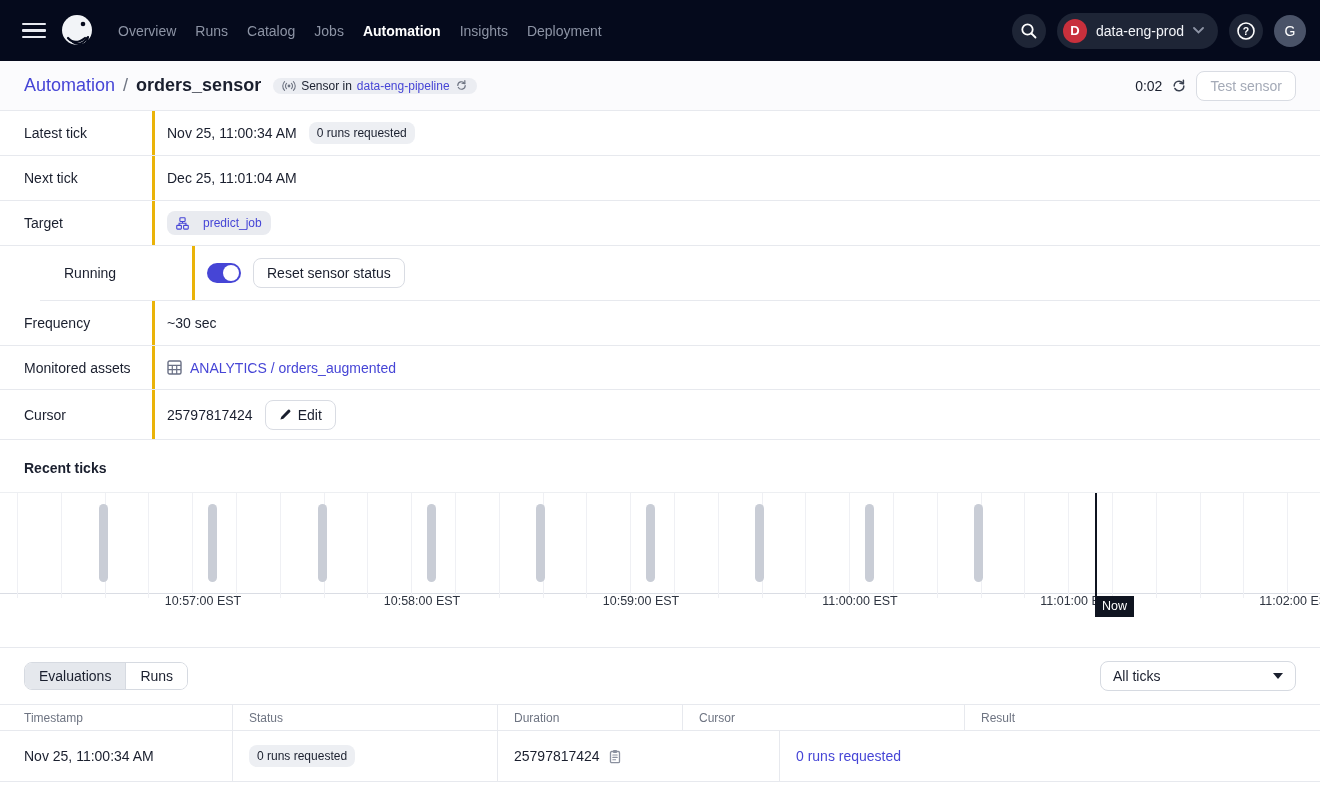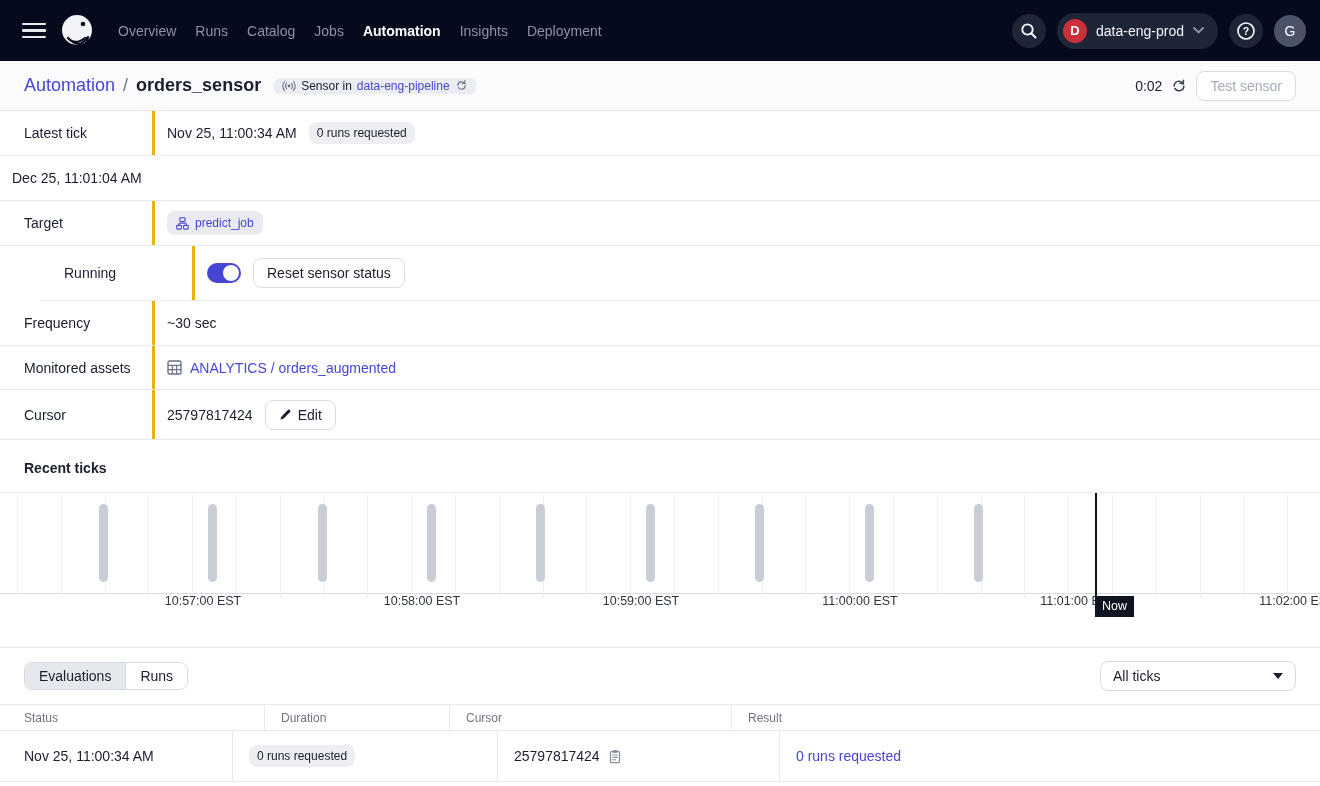--- a/index.html
+++ b/index.html
@@ -32,21 +32,21 @@
   .timer { font-size:14px; color:#1a1f2e; }
   .btn { background:#fff; border:1px solid #d9dce3; border-radius:8px; font-size:14px; color:#1a1f2e; padding:6px 13px; cursor:pointer; font-family:inherit; display:inline-flex; align-items:center; gap:6px; }
   .btn.disabled { color:#a4aab7; }
 
   
   .detail-row { display:flex; align-items:stretch; border-bottom:1px solid #e7e9ee; }
   .rh45 { height:45px; } .rh55 { height:55px;margin-left:40px; } .rh44 { height:44px; } .rh50 { height:50px; }
   .detail-label { flex:0 0 155px; border-right:3px solid #eab308; display:flex; align-items:center; padding-left:24px; font-size:14px; color:#1a1f2e; }
   .detail-value { display:flex; align-items:center; gap:12px; padding-left:12px; font-size:14px; color:#1a1f2e; }
   .pill { background:#edeff3; border-radius:8px; padding:4px 8px; font-size:12px; color:#1a1f2e; white-space:nowrap; }
-  .chip { background:#e9ebf0; border-radius:8px; padding:5px 9px; font-size:12px; color:#4645d6; display:inline-flex; align-items:center; gap:6px; cursor:pointer; }
+  .chip { background:#e9ebf0; border-radius:8px; padding:5px 9px; font-size:12px; color:#4645d6; display:inline-flex; align-items:center; gap:14px; cursor:pointer; }
   .toggle { width:34px; height:20px; border-radius:10px; background:#4645d6; position:relative; cursor:pointer; }
   .toggle .knob { position:absolute; top:2px; left:16px; width:16px; height:16px; border-radius:50%; background:#fff; }
   .asset-link { color:#4645d6; font-size:14px; display:inline-flex; align-items:center; gap:8px; cursor:pointer; text-decoration:none; }
 
   
   .ticks-heading { padding:20px 24px 0; font-size:14px; font-weight:700; color:#1a1f2e; }
   .timeline { position:relative; height:125px; margin-top:16px; border-top:1px solid #edeff2; }
   .gridline { position:absolute; top:0; bottom:19px; width:1px; background:#eff0f4; z-index:1; }
   .axis-line { position:absolute; left:0; right:0; top:100px; height:1px; background:#dadde4; z-index:1; }
   .tick-bar { position:absolute; top:11px; width:9px; height:78px; border-radius:4.5px; background:#c9cdd6; z-index:2; cursor:pointer; }
@@ -152,20 +152,21 @@
   </div>
 
   <div class="detail-row rh45">
     <div class="detail-label">Latest tick</div>
     <div class="detail-value">
       <span>Nov 25, 11:00:34 AM</span>
       <span class="pill">0 runs requested</span>
     </div>
   </div>
   <div class="detail-row rh45">
+    <div class="detail-label">Next tick</div>
     <div class="detail-value">
         <span>Dec 25, 11:01:04 AM</span>
       </div>
   </div>
   <div class="detail-row rh45">
     <div class="detail-label">Target</div>
     <div class="detail-value">
       <span class="chip">
         <svg width="13" height="13" viewBox="0 0 14 14">
           <rect x="4.2" y="0.8" width="5.6" height="4" rx="0.8" stroke="#4645d6" stroke-width="1.2" fill="none"></rect>
@@ -274,20 +275,21 @@
       <div class="seg-btn active">Evaluations</div>
       <div class="seg-btn">Runs</div>
     </div>
     <div class="filter-select">
       <span>All ticks</span>
       <span class="filter-caret"></span>
     </div>
   </div>
 
   <div class="tbl-header">
+      <div class="cell" style="flex-basis: 233px;">Timestamp</div>
       <div class="cell" style="flex-basis: 265px;">Status</div>
       <div class="cell" style="flex-basis: 185px;">Duration</div>
       <div class="cell" style="flex-basis: 282px;">Cursor</div>
       <div class="cell last" style="flex-basis: 355px;">Result</div>
     </div>
   <div class="tbl-row">
     <div class="cell c0" style="flex-basis: 233px;">
         <span>Nov 25, 11:00:34 AM</span>
       </div>
     <div class="cell c1" style="flex-basis: 265px;">

